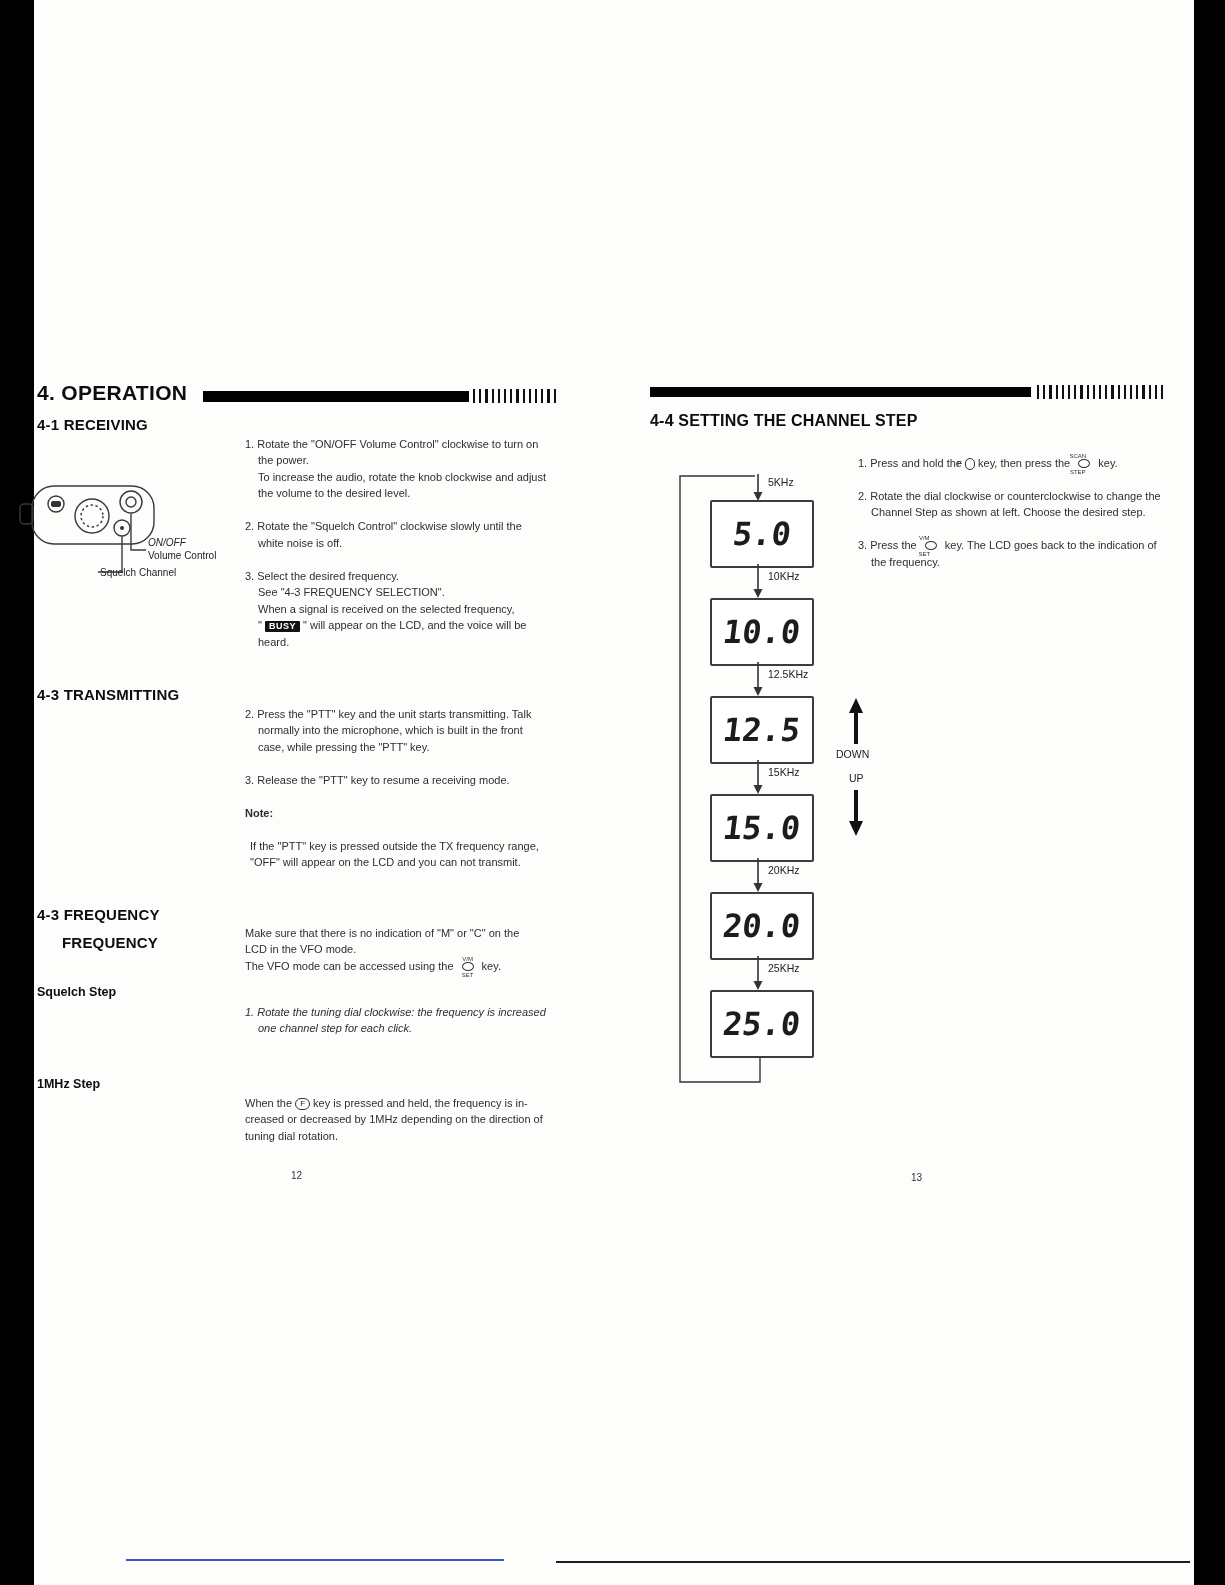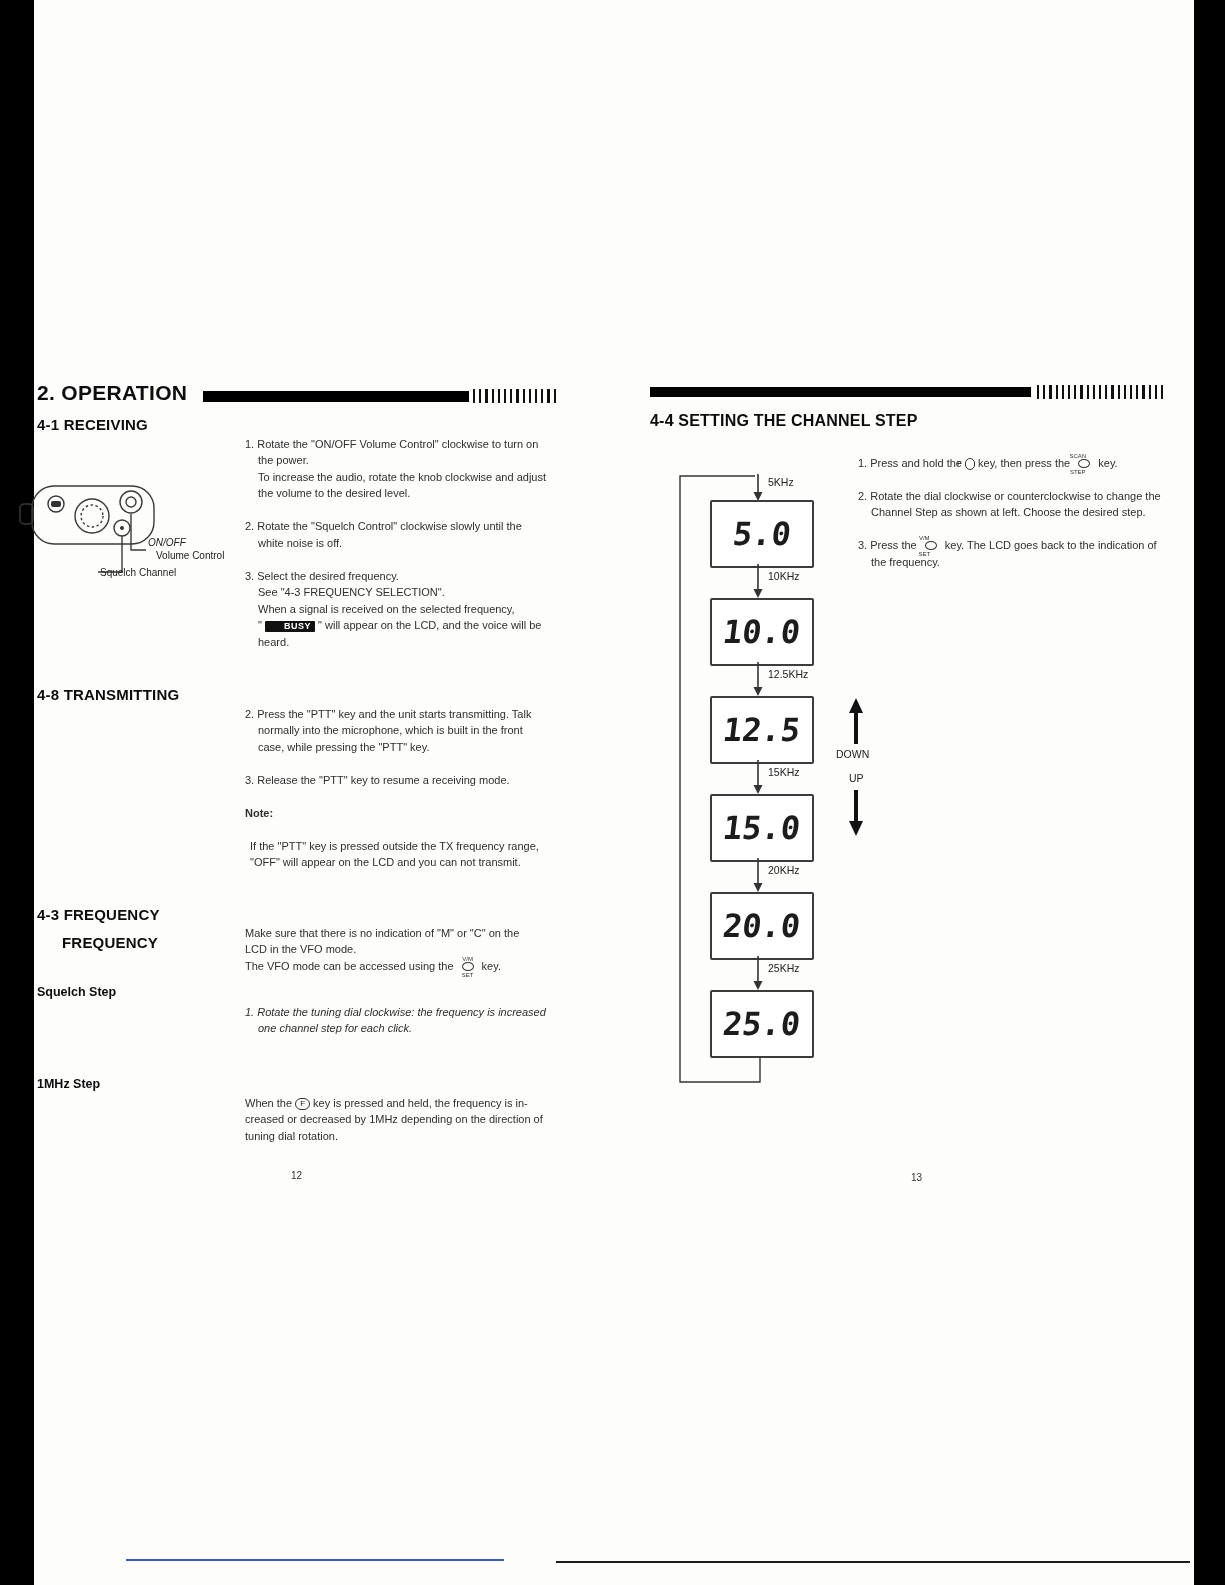--- a/index.html
+++ b/index.html
@@ -21,21 +21,21 @@
   .body-text { font-size:11px; line-height:1.5; white-space:pre-line; color:#2e2e2e; }
   .li { padding-left:13px; text-indent:-13px; }
   .note-indent { padding-left:5px; }
   .bold { font-weight:bold; }
 
   .hbar { position:absolute; background:#000; }
   .ticks { position:absolute; background:repeating-linear-gradient(90deg,#111 0 2.2px,transparent 2.2px 6.2px); }
 
   .busy {
     background:#111; color:#fff; font-weight:bold; font-size:9px;
-    padding:0px 4px 1px 19px; border-radius:1px; letter-spacing:0.5px;
+    padding:0px 4px 1px 4px; border-radius:1px; letter-spacing:0.5px;
   }
   .key-f {
     display:inline-block; border:1.2px solid #333; border-radius:8px;
     padding:0 4px; font-size:8px; line-height:10px; vertical-align:1px; color:#222;
   }
   .key-stack { position:relative; display:inline-block; width:22px; height:10px; vertical-align:-2px; }
   .key-stack .k-top { position:absolute; top:-6px; left:0; right:0; text-align:center; font-size:6px; line-height:1; color:#333; }
   .key-stack .k-mid { position:absolute; top:0px; left:50%; transform:translateX(-50%); width:10px; height:7px; border:1px solid #333; border-radius:50%; }
   .key-stack .k-bot { position:absolute; bottom:-6px; left:0; right:0; text-align:center; font-size:6px; line-height:1; color:#333; }
 
@@ -55,21 +55,21 @@
   .artifact { position:absolute; }
 </style>
 </head>
 <body>
 
 <div class="page">
 
   <div class="strip left"></div>
   <div class="strip right"></div>
 
-  <div class="h-main abs" style="left:37px; top:381px;">2. OPERATION</div>
+  <div class="h-main abs" style="left:37px; top:381px;">4. OPERATION</div>
   <div class="hbar" style="left:203px; top:391px; width:266px; height:11px;"></div>
   <div class="ticks" style="left:473px; top:389px; width:86px; height:14px;"></div>
 
   <div class="h-sub abs" style="left:37px; top:416px;">4-1 RECEIVING</div>
   <div class="abs body-text" style="left:245px; top:419px; width:340px;">
     <div class="li">1. Rotate the "ON/OFF Volume Control" clockwise to turn on
 the power.
 To increase the audio, rotate the knob clockwise and adjust
 the volume to the desired level.</div>
     <div class="li">2. Rotate the "Squelch Control" clockwise slowly until the
@@ -91,24 +91,24 @@
       <circle cx="113" cy="28" r="11"></circle>
       <circle cx="113" cy="28" r="5"></circle>
       <circle cx="104" cy="54" r="8"></circle>
       <polyline points="113,40 113,76 128,76"></polyline>
       <polyline points="104,62 104,98 80,98"></polyline>
     </g>
     <rect x="33" y="27" width="10" height="6" rx="2" fill="#333"></rect>
     <circle cx="104" cy="54" r="2" fill="#333"></circle>
   </svg>
   <div class="fig-label" style="left:148px; top:537px;font-style:italic;">ON/OFF</div>
-  <div class="fig-label" style="left:148px; top:550px;margin-left:8px;">Volume Control</div>
+  <div class="fig-label" style="left:148px; top:550px;">Volume Control</div>
   <div class="fig-label" style="left:100px; top:567px;">Squelch Channel</div>
 
-  <div class="h-sub abs" style="left:37px; top:686px;">4-8 TRANSMITTING</div>
+  <div class="h-sub abs" style="left:37px; top:686px;">4-3 TRANSMITTING</div>
   <div class="abs body-text" style="left:245px; top:689px; width:340px;">
     <div class="li">2. Press the "PTT" key and the unit starts transmitting. Talk
 normally into the microphone, which is built in the front
 case, while pressing the "PTT" key.</div>
     <div class="li">3. Release the "PTT" key to resume a receiving  mode.</div>
     <div class="bold">Note:</div>
     <div class="note-indent">If the "PTT" key is pressed outside the TX frequency range,
 "OFF" will appear on the LCD and you can not transmit.</div>
   </div>
 

